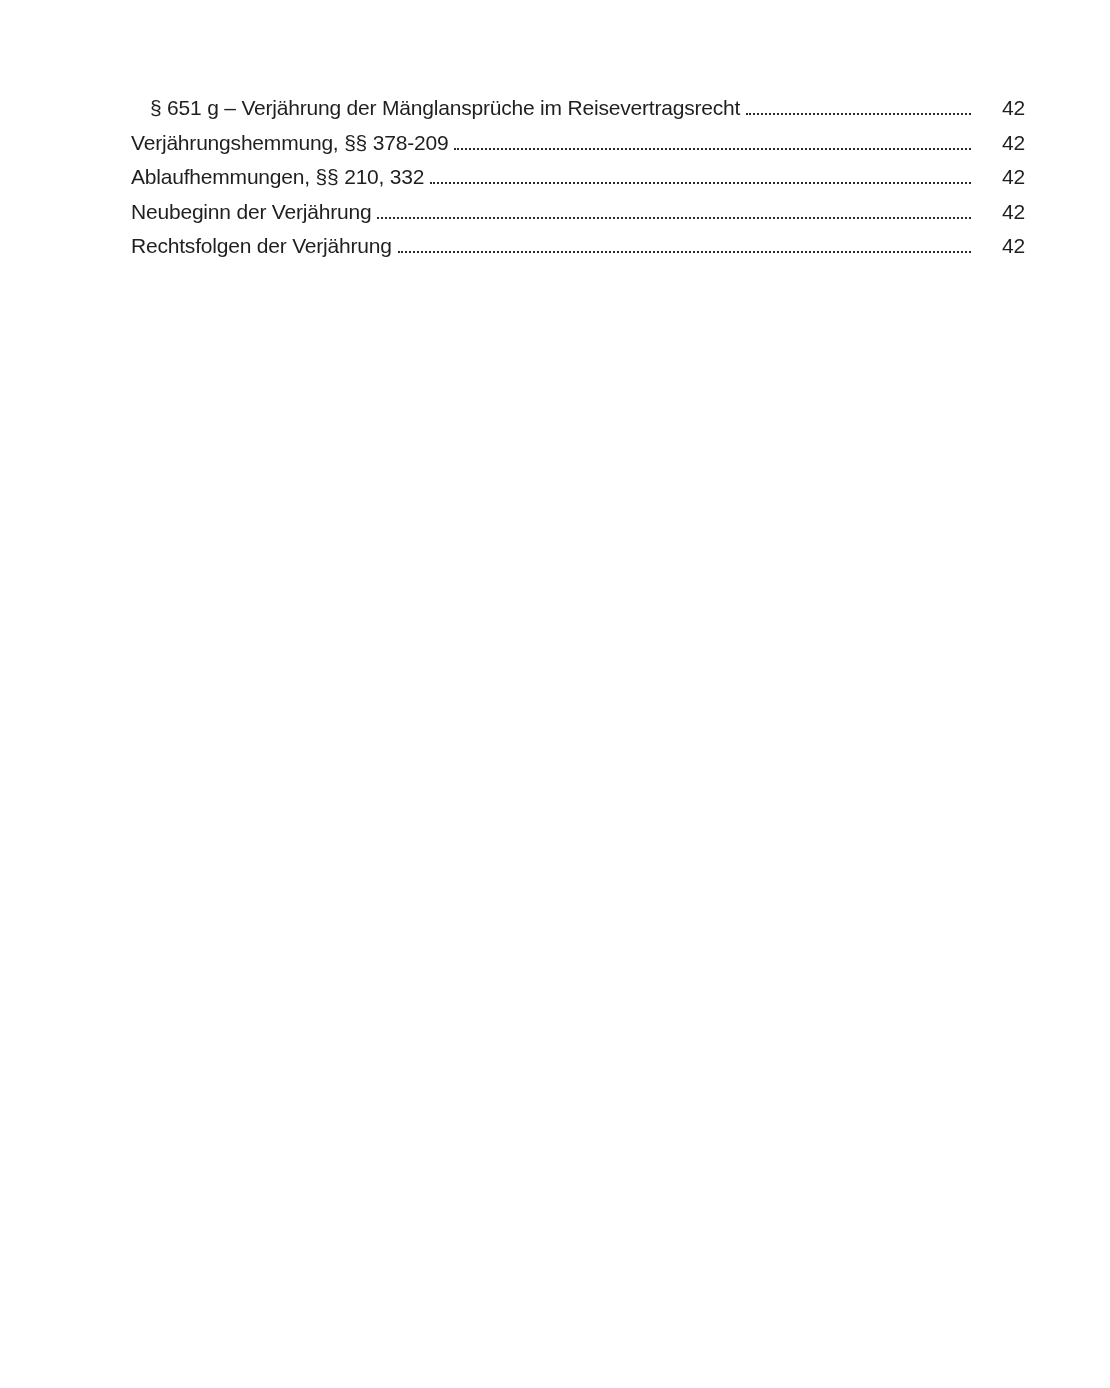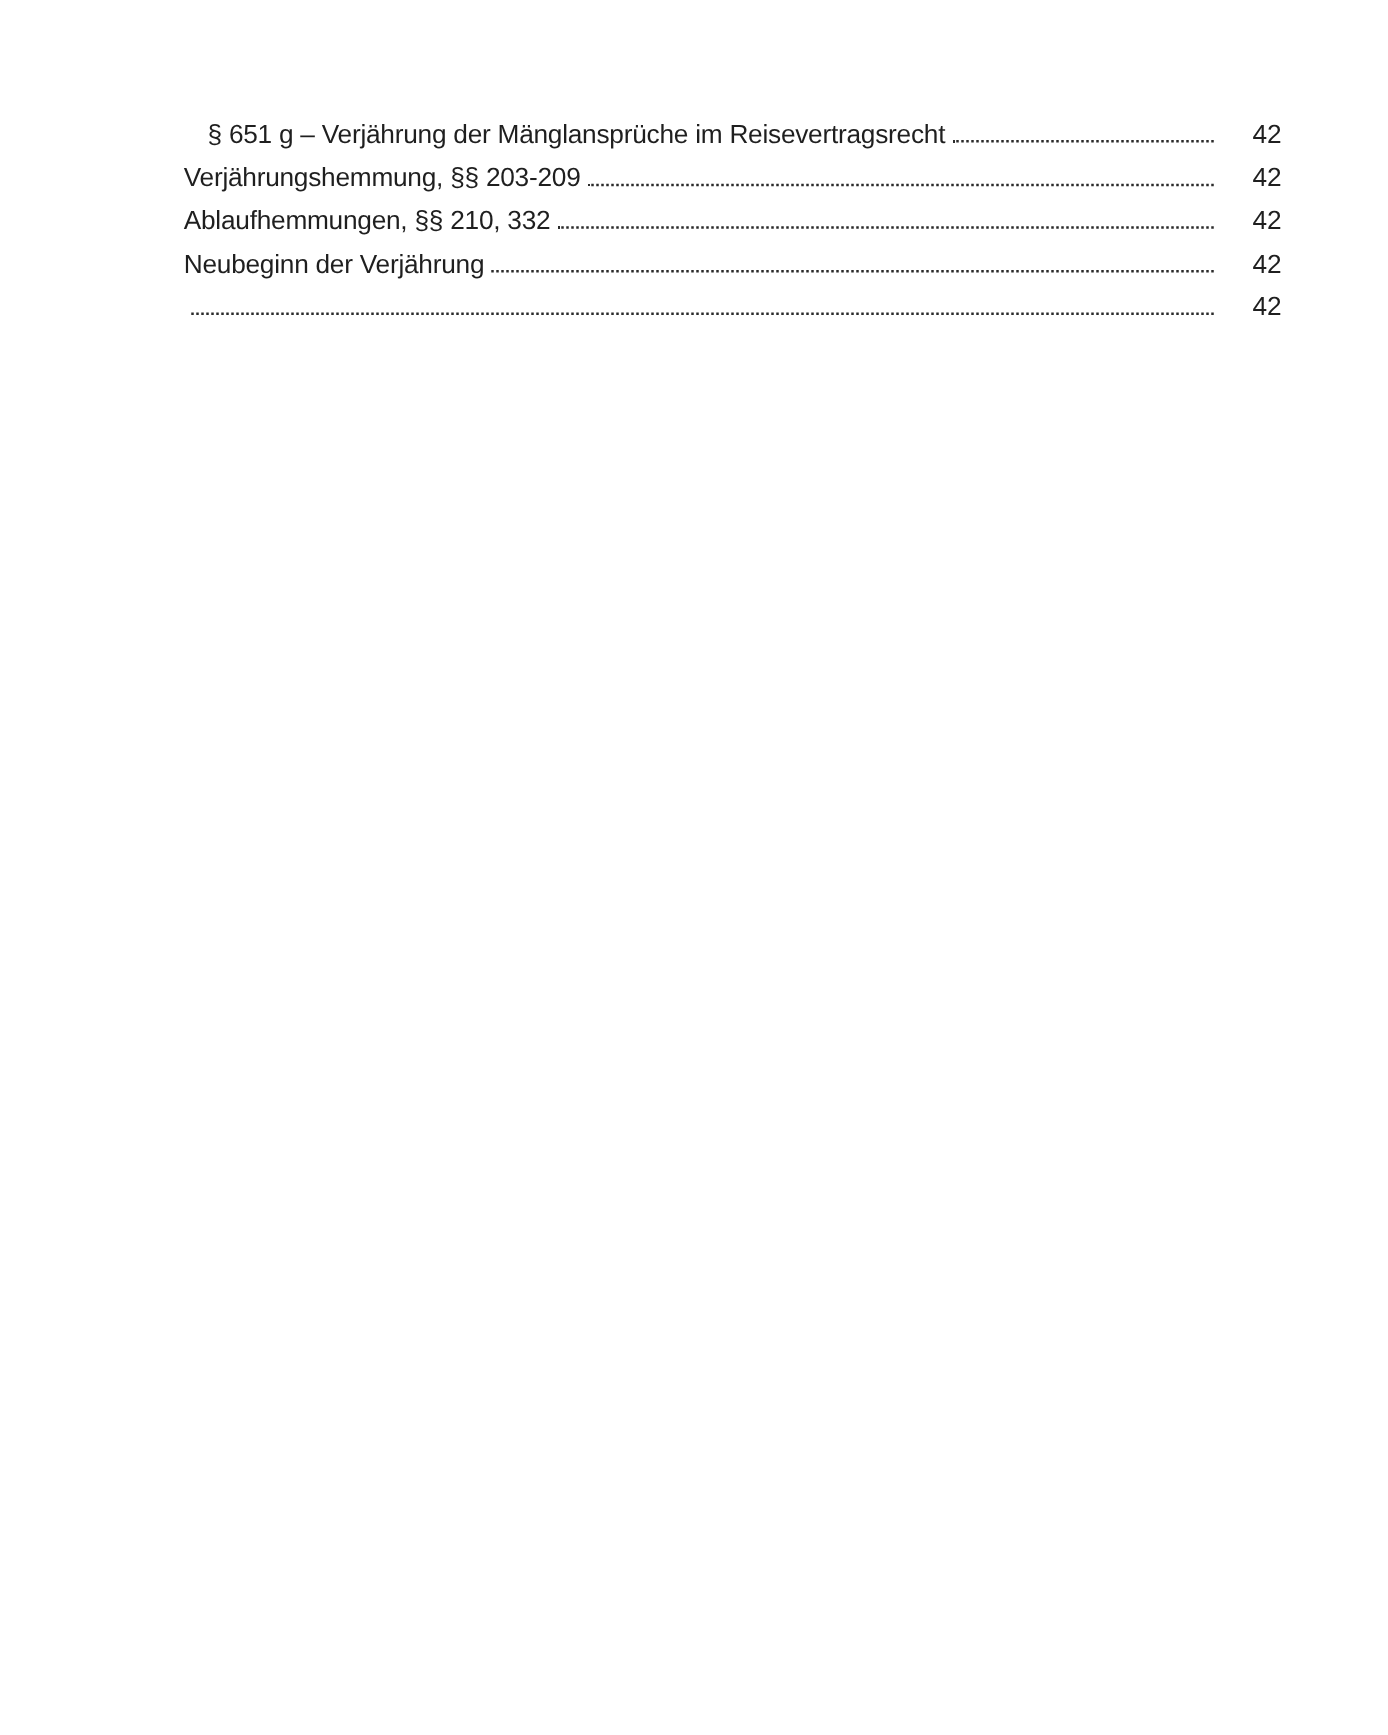--- a/index.html
+++ b/index.html
@@ -15,21 +15,21 @@
     color: #1f1f1f;
     overflow: hidden;
   }
   .page {
     position: absolute;
     inset: 0;
     background: #ffffff;
   }
   .toc {
     position: absolute;
-    left: 147px;
+    left: 131px;
     right: 85px;
     top: 96px;
   }
   .toc-row {
     display: flex;
     align-items: baseline;
     height: 34.6px;
     font-size: 21px;
     letter-spacing: -0.2px;
     white-space: nowrap;
@@ -57,36 +57,37 @@
 <div class="page">
   <div class="toc">
 
     <div class="toc-row indent-1">
       <span class="toc-label">§ 651 g – Verjährung der Mänglansprüche im Reisevertragsrecht</span>
       <span class="toc-leader"></span>
       <span class="toc-page">42</span>
     </div>
 
     <div class="toc-row">
-      <span class="toc-label">Verjährungshemmung, §§ 203-209</span>
+      <span class="toc-label">Verjährungshemmung, §§ 378-209</span>
       <span class="toc-leader"></span>
       <span class="toc-page">42</span>
     </div>
 
     <div class="toc-row">
       <span class="toc-label">Ablaufhemmungen, §§ 210, 332</span>
       <span class="toc-leader"></span>
       <span class="toc-page">42</span>
     </div>
 
     <div class="toc-row">
       <span class="toc-label">Neubeginn der Verjährung</span>
       <span class="toc-leader"></span>
       <span class="toc-page">42</span>
     </div>
 
     <div class="toc-row">
+      <span class="toc-label">Rechtsfolgen der Verjährung</span>
       <span class="toc-leader"></span>
       <span class="toc-page">42</span>
     </div>
 
   </div>
 </div>
 
 </body></html>

